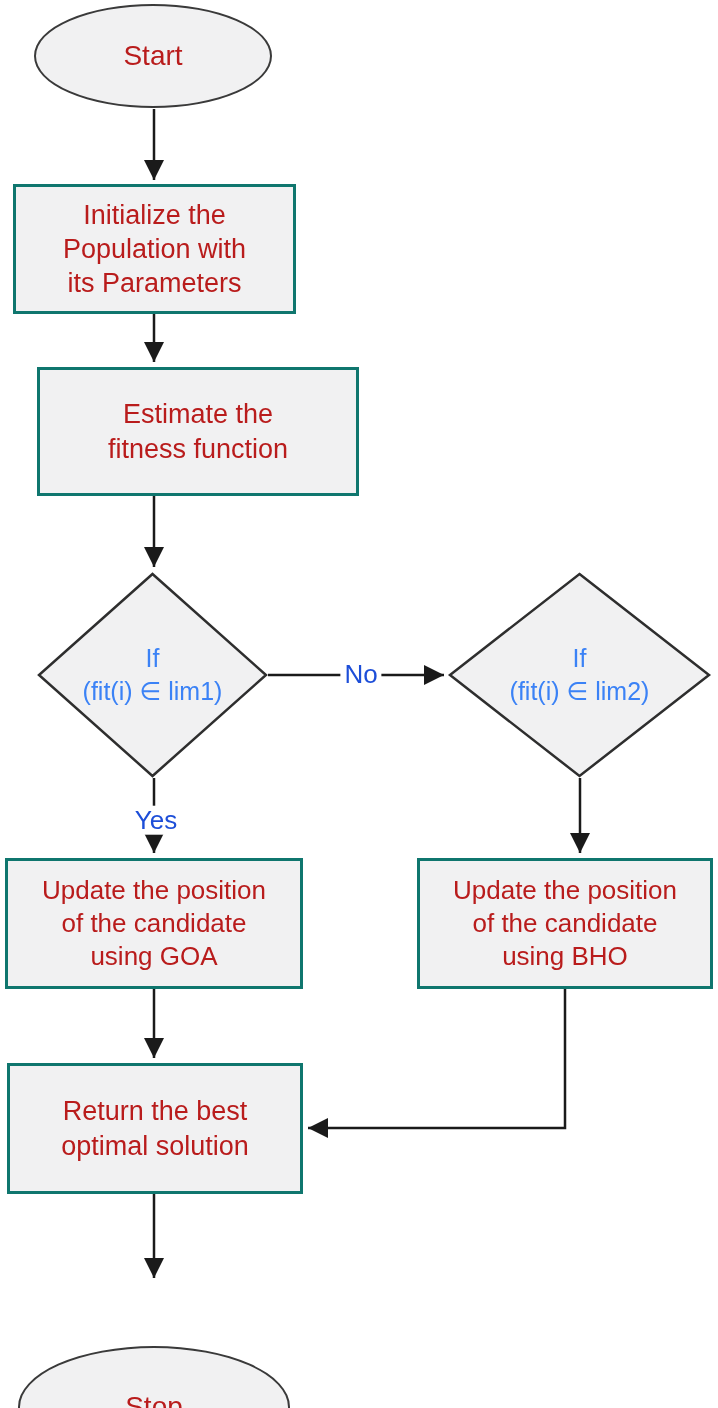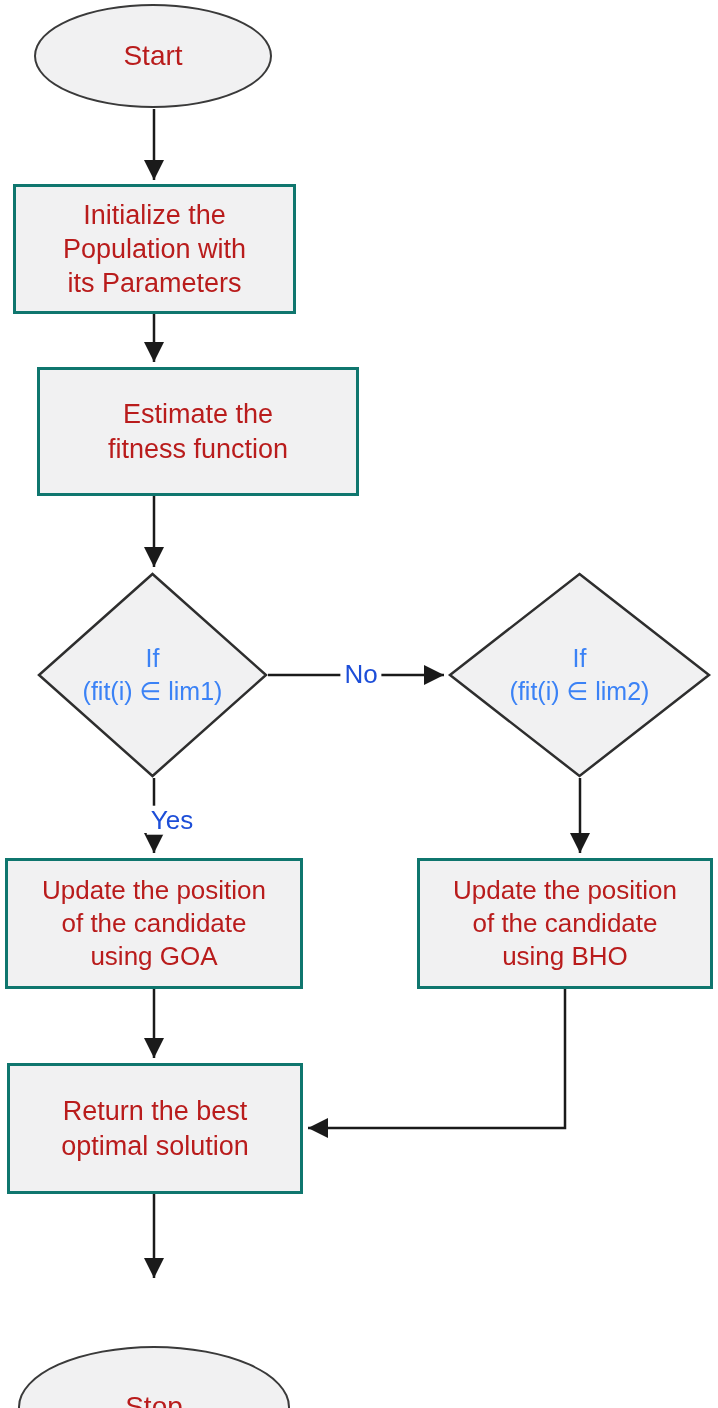--- a/index.html
+++ b/index.html
@@ -117,21 +117,21 @@
 
   <div class="decision-wrap" style="left:448px; top:572px; width:263px; height:206px;">
     <svg width="263" height="206" viewBox="0 0 263 206" xmlns="http://www.w3.org/2000/svg">
       <polygon points="131.5,2 261,103 131.5,204 2,103" fill="#f1f1f2" stroke="#2e2e2e" stroke-width="2.5"></polygon>
     </svg>
     <div class="decision-label">If
 (fit(i) ∈ lim2)</div>
   </div>
 
   <div class="edge-label" style="left:361px; top:674px;">No</div>
-  <div class="edge-label" style="left:156px; top:820px;margin-left:16px;">Yes</div>
+  <div class="edge-label" style="left:156px; top:820px;">Yes</div>
 
   <div class="node process" style="left:5px; top:858px; width:298px; height:131px; font-size:26px;">Update the position
 of the candidate
 using GOA</div>
 
   <div class="node process" style="left:417px; top:858px; width:296px; height:131px; font-size:26px;">Update the position
 of the candidate
 using BHO</div>
 
   <div class="node process" style="left:7px; top:1063px; width:296px; height:131px;">Return the best

